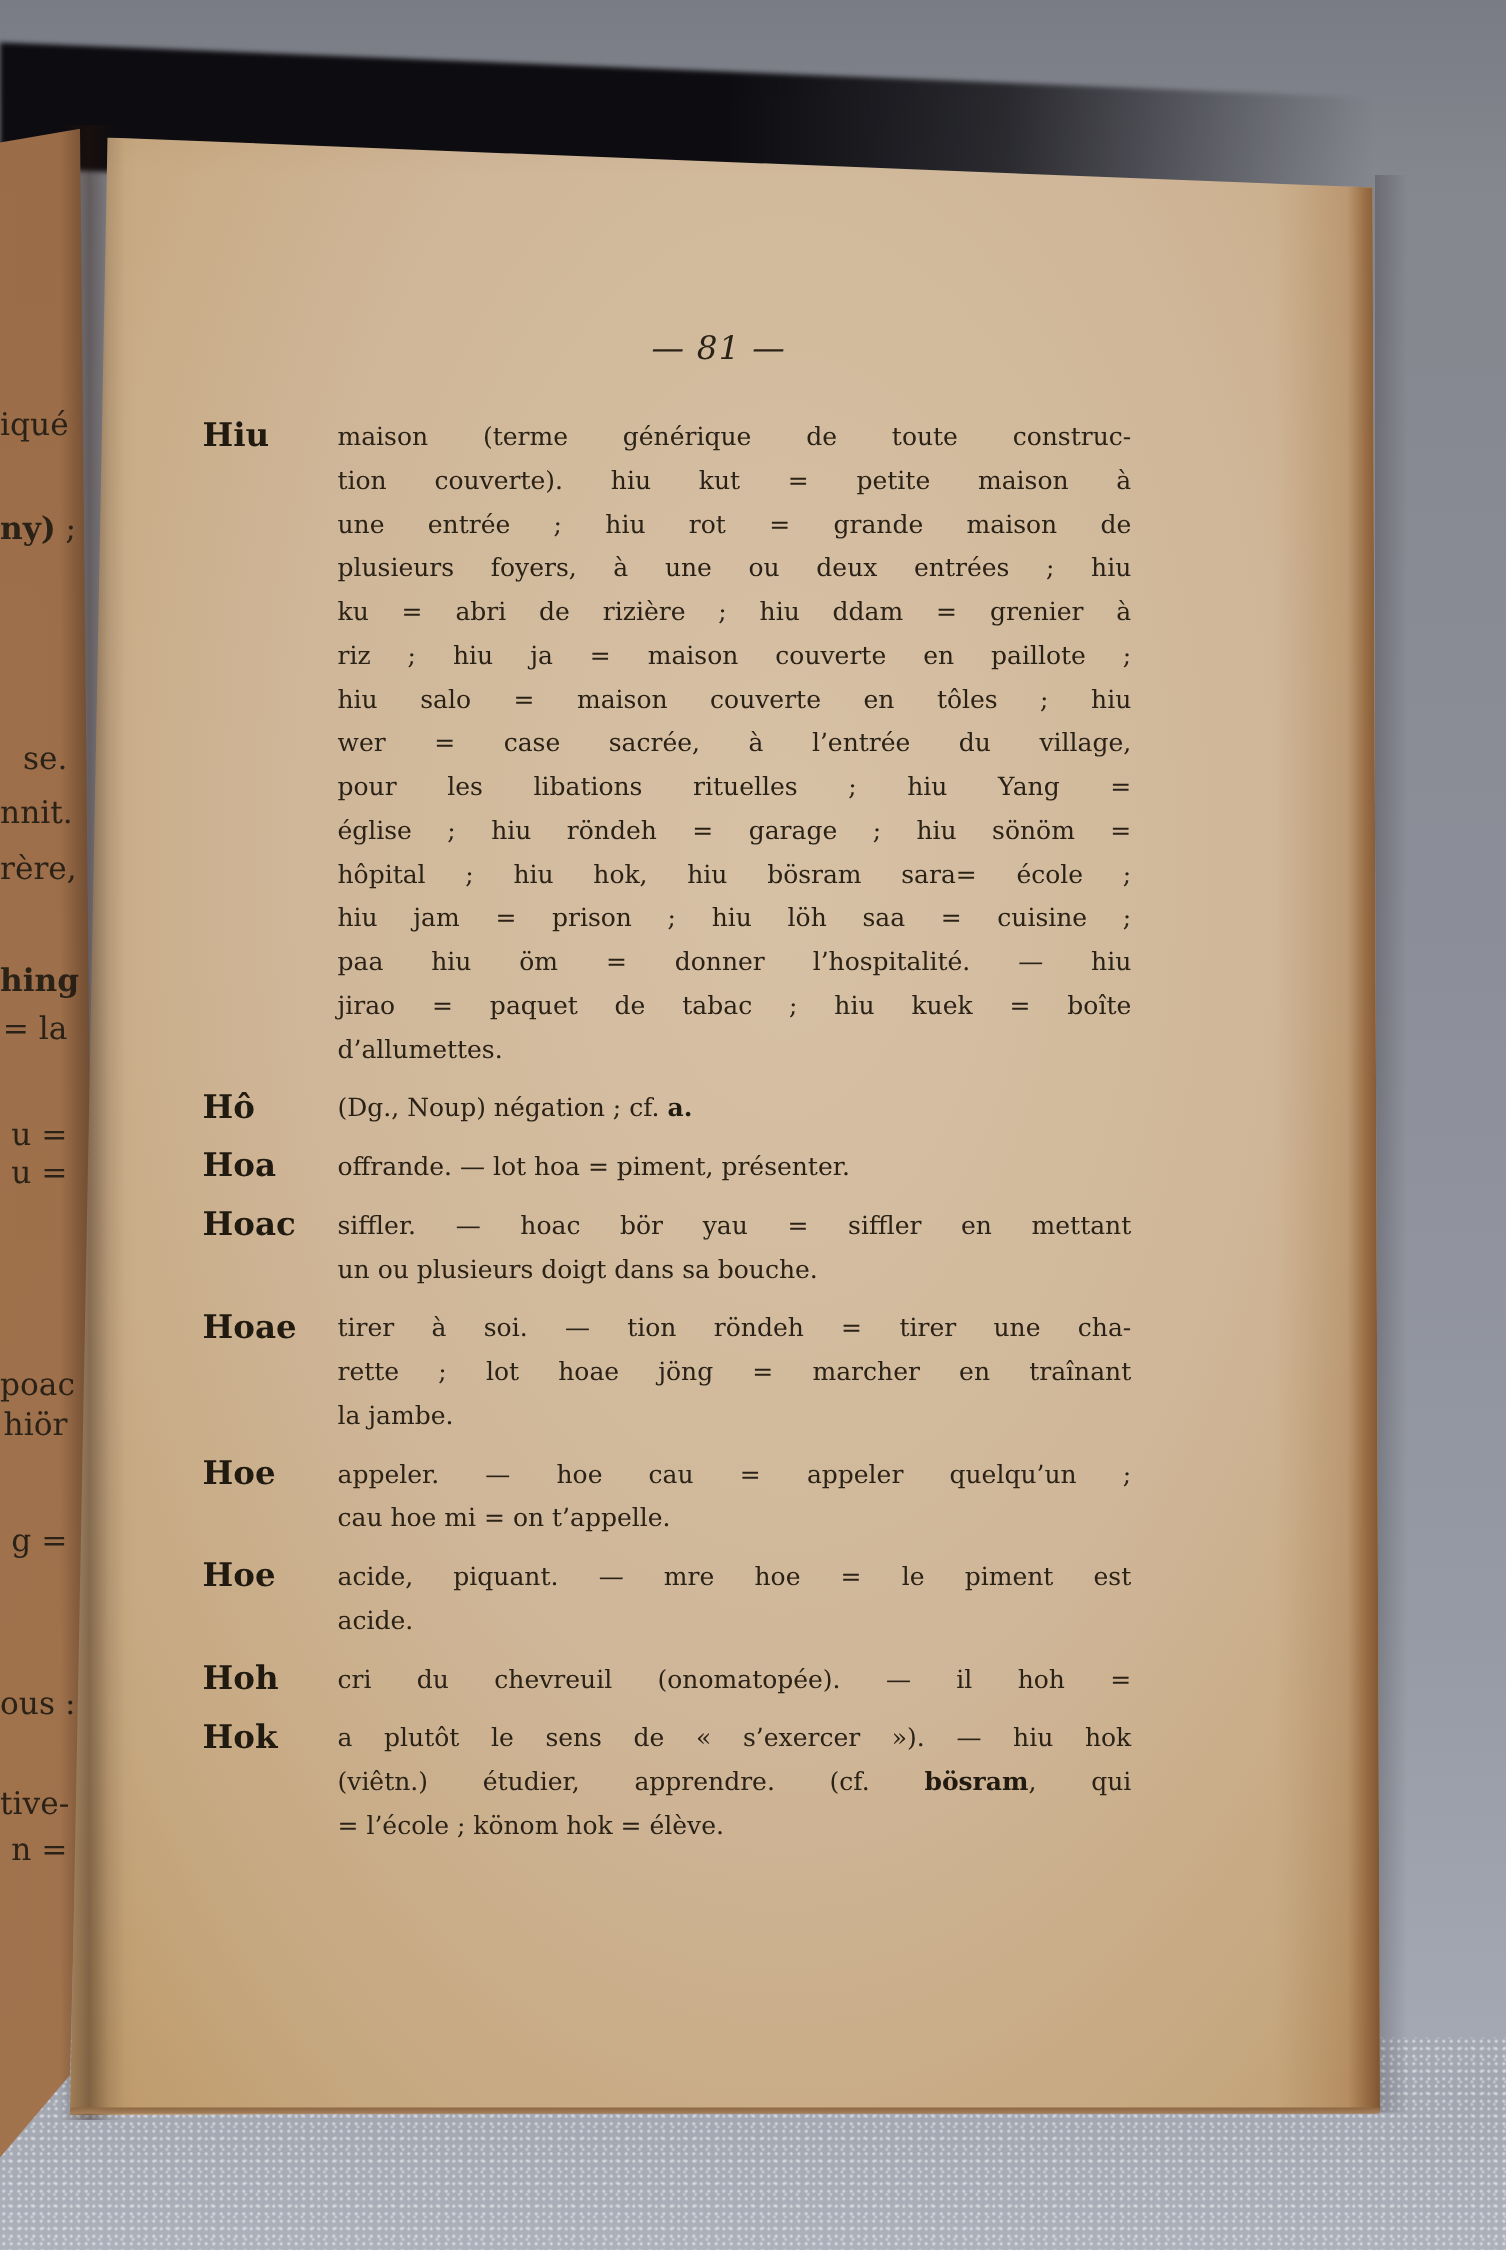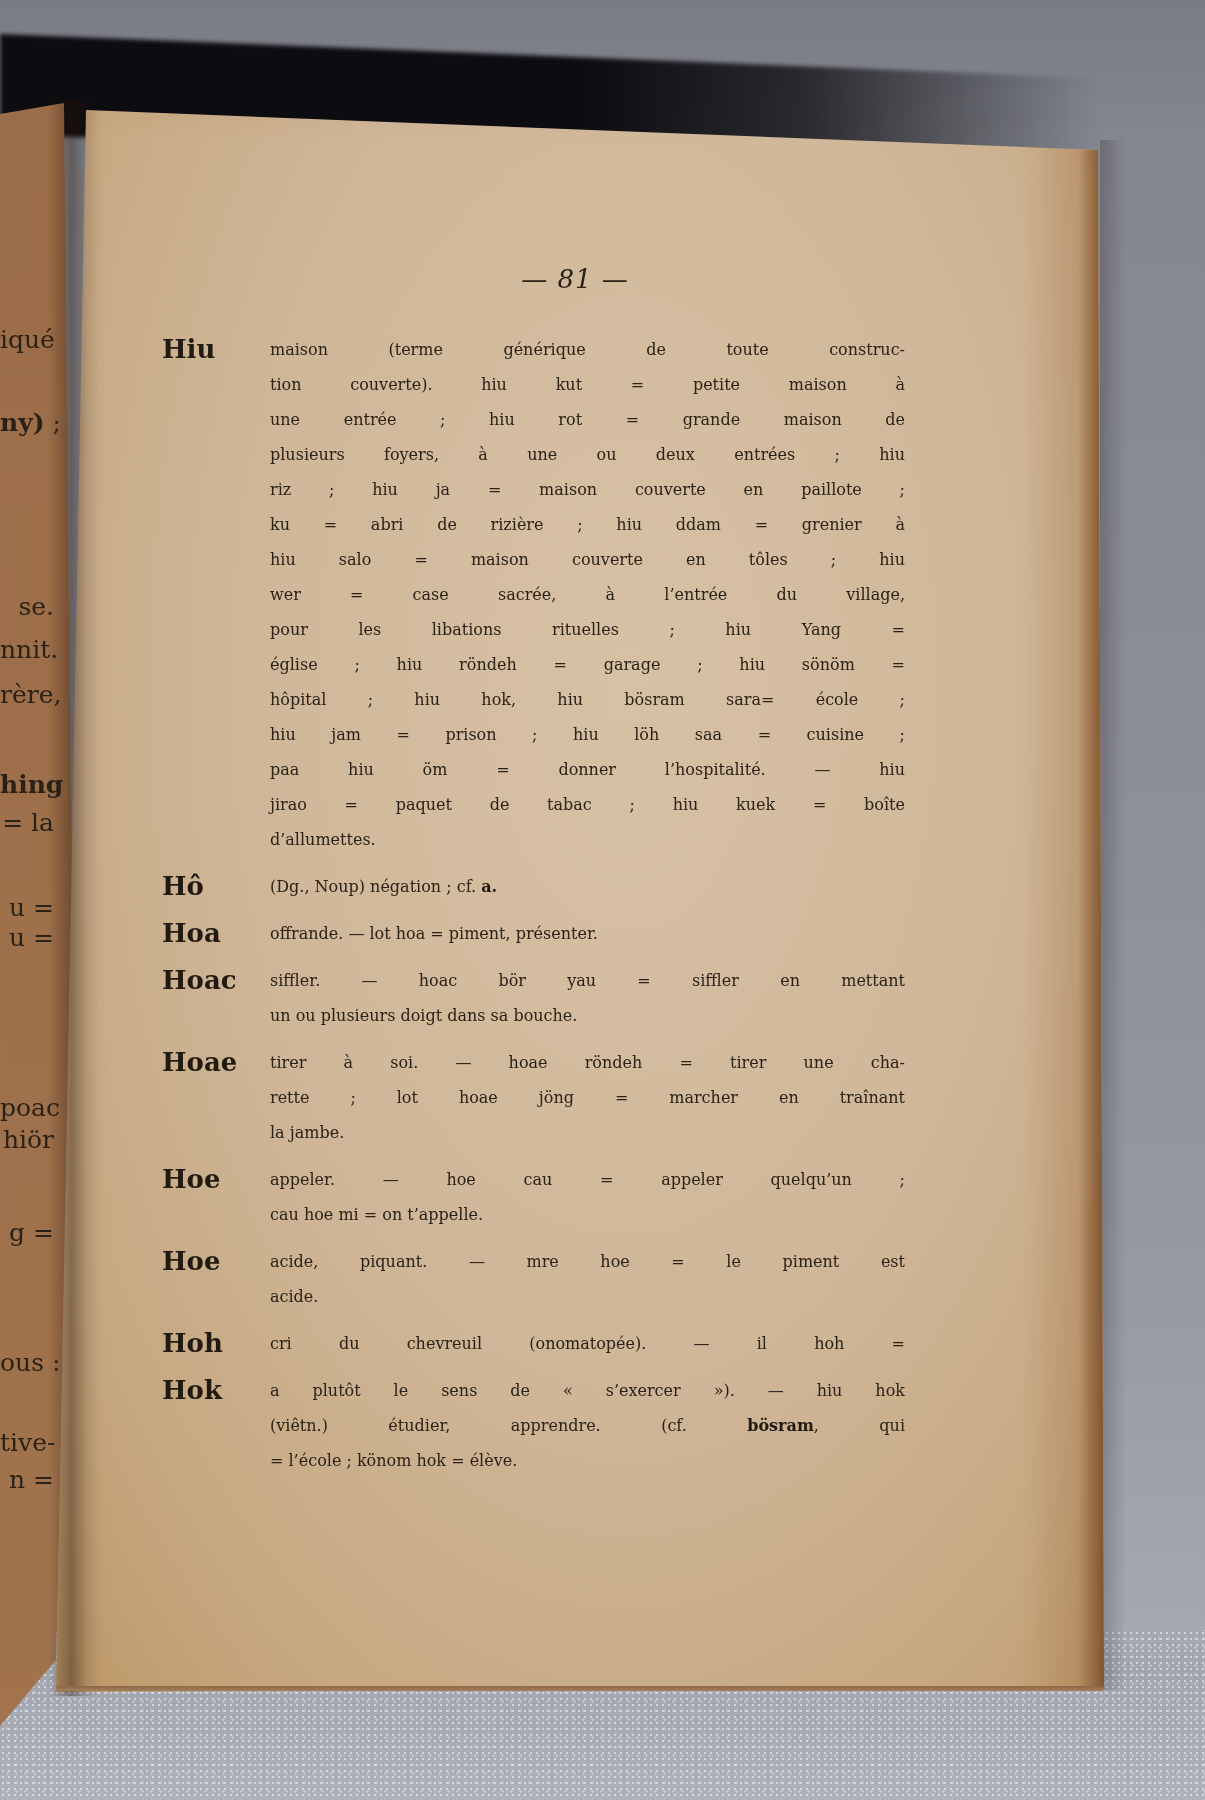--- a/index.html
+++ b/index.html
@@ -56,21 +56,21 @@
   .page-number{
     position:absolute;left:460px;top:262px;width:230px;
     text-align:center;font-size:26px;line-height:35px;color:#2b2217;
     letter-spacing:1px;
     font-style:italic;
   }
   .entries{position:absolute;left:150px;top:332px;width:755px;}
   .entry{display:flex;margin-bottom:12px;margin-left:12px;}
   .headword{flex:0 0 108px;font-weight:bold;color:#211a10;font-size:26px;line-height:35px;}
   .definition{flex:1 1 auto;min-width:0;}
-  .line{font-size:16px;line-height:35px;color:#2b2217;white-space:normal;}
+  .line{font-size:20px;line-height:35px;color:#2b2217;white-space:normal;}
   .line.just{text-align:justify;text-align-last:justify;}
   .line b{color:#211a10;}
   
   .gutter-shade{
     position:absolute;left:48px;top:100px;width:52px;height:1596px;z-index:5;
     background:linear-gradient(to right,rgba(40,20,10,0) 0%,rgba(40,20,10,0.38) 45%,rgba(40,20,10,0.10) 75%,rgba(40,20,10,0) 100%);
   }
   
   .bottom-edge{
     position:absolute;left:56px;top:1686px;width:1048px;height:5px;z-index:5;
@@ -112,22 +112,22 @@
   <div class="main-page">
     <div class="page-number">— 81 —</div>
     <div id="entries" class="entries">
         <div class="entry">
           <div class="headword">Hiu</div>
           <div class="definition">
             <div class="line just">maison (terme générique de toute construc-</div>
             <div class="line just">tion couverte). hiu kut = petite maison à</div>
             <div class="line just">une entrée ; hiu rot = grande maison de</div>
             <div class="line just">plusieurs foyers, à une ou deux entrées ; hiu</div>
+            <div class="line just">ku = abri de rizière ; hiu ddam = grenier à</div>
             <div class="line just">riz ; hiu ja = maison couverte en paillote ;</div>
-            <div class="line just">ku = abri de rizière ; hiu ddam = grenier à</div>
             <div class="line just">hiu salo = maison couverte en tôles ; hiu</div>
             <div class="line just">wer = case sacrée, à l’entrée du village,</div>
             <div class="line just">pour les libations rituelles ; hiu Yang =</div>
             <div class="line just">église ; hiu röndeh = garage ; hiu sönöm =</div>
             <div class="line just">hôpital ; hiu hok, hiu bösram sara= école ;</div>
             <div class="line just">hiu jam = prison ; hiu löh saa = cuisine ;</div>
             <div class="line just">paa hiu öm = donner l’hospitalité. — hiu</div>
             <div class="line just">jirao = paquet de tabac ; hiu kuek = boîte</div>
             <div class="line">d’allumettes.</div>
           </div>
@@ -147,21 +147,21 @@
         <div class="entry">
           <div class="headword">Hoac</div>
           <div class="definition">
             <div class="line just">siffler. — hoac bör yau = siffler en mettant</div>
             <div class="line">un ou plusieurs doigt dans sa bouche.</div>
           </div>
         </div>
         <div class="entry">
           <div class="headword">Hoae</div>
           <div class="definition">
-            <div class="line just">tirer à soi. — hoae röndeh = tirer une cha-</div>
+            <div class="line just">tirer à soi. — tion röndeh = tirer une cha-</div>
             <div class="line just">rette ; lot hoae jöng = marcher en traînant</div>
             <div class="line">la jambe.</div>
           </div>
         </div>
         <div class="entry">
           <div class="headword">Hoe</div>
           <div class="definition">
             <div class="line just">appeler. — hoe cau = appeler quelqu’un ;</div>
             <div class="line">cau hoe mi = on t’appelle.</div>
           </div>

